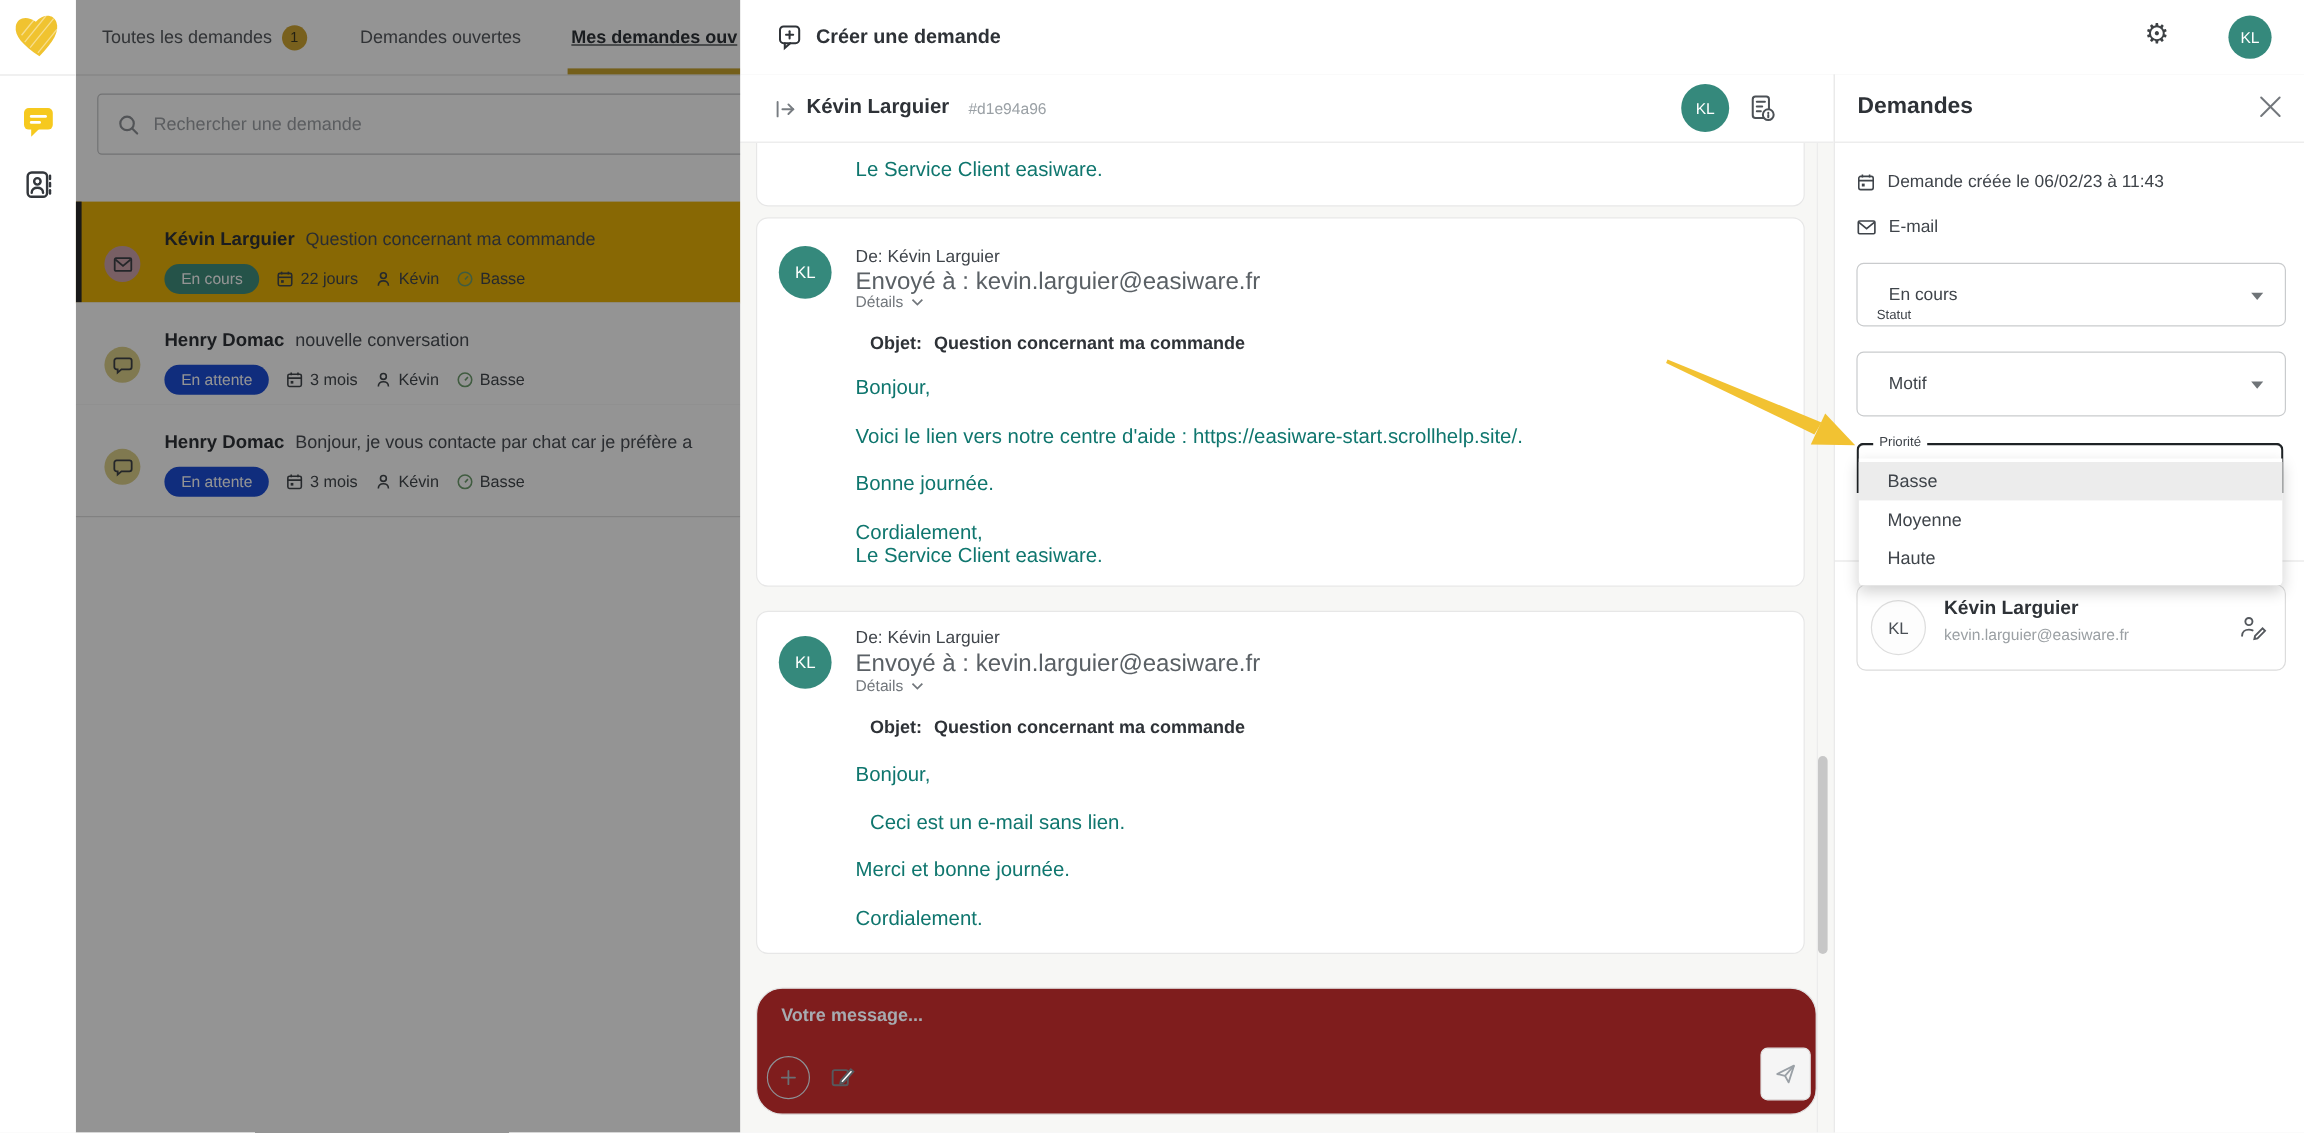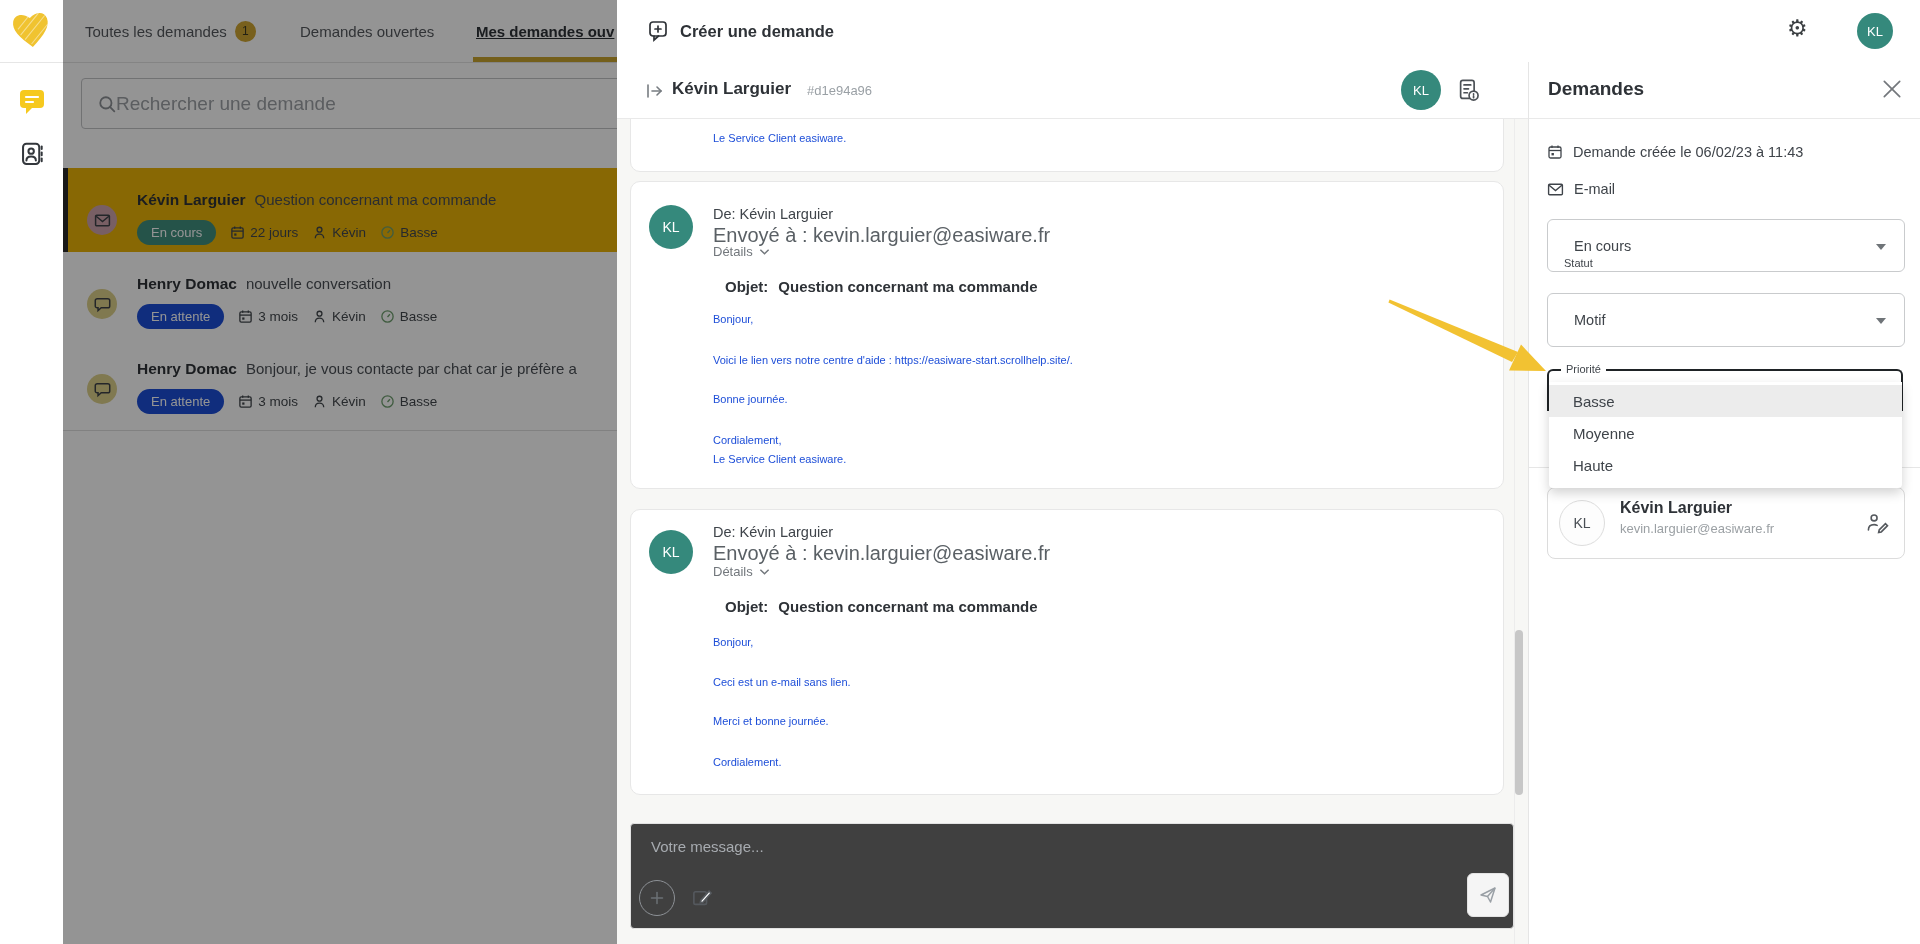--- a/index.html
+++ b/index.html
@@ -14,21 +14,21 @@
   
   .list{position:absolute;left:63px;top:0;width:554px;height:944px;background:#fff;overflow:hidden;}
   .tabs{position:absolute;left:0;top:0;width:100%;height:62px;background:#fff;border-bottom:1px solid #e3e3e3;}
   .tab{position:absolute;top:0;height:62px;display:flex;align-items:center;font-size:15px;color:#55595e;white-space:nowrap;cursor:pointer;}
   .tab.active{font-weight:bold;color:#2e3237;text-decoration:underline;}
   .tab-badge{display:inline-flex;align-items:center;justify-content:center;width:21px;height:21px;border-radius:50%;
              background:#cfa532;color:#3d3a22;font-size:12px;margin-left:8px;}
   .tab-underline{position:absolute;left:410px;top:57px;width:144px;height:5px;background:#c9a42f;}
   .searchbox{position:absolute;left:18px;top:78px;width:600px;height:49px;border:1px solid #c3c5c7;border-radius:4px;
              display:flex;align-items:center;background:#fff;}
-  .searchbox .ph{font-size:19px;color:#9da1a6;}
+  .searchbox .ph{font-size:15px;color:#9da1a6;margin-left:12px;}
   .row{position:absolute;left:0;width:100%;border-bottom:1px solid #dfdfdf;background:#fff;cursor:pointer;}
   .row.selected{background:#eab308;}
   .row.selected:before{content:"";position:absolute;left:0;top:0;bottom:0;width:5px;background:#2b2b2b;}
   .row .chan{position:absolute;left:24px;top:37px;width:30px;height:30px;border-radius:50%;
              display:flex;align-items:center;justify-content:center;color:#3e4348;}
   .chan.email{background:#cfa4ad;}
   .chan.chat{background:#ddd08a;}
   .row .titleline{position:absolute;left:74px;top:23px;right:6px;white-space:nowrap;overflow:hidden;font-size:15px;}
   .row .titleline b{font-size:15.5px;color:#2f3338;margin-right:9px;}
   .row .titleline span{color:#4a4f55;}
@@ -51,24 +51,24 @@
   .subheader .t{position:absolute;left:55px;top:17px;font-size:17px;font-weight:bold;color:#2e3237;}
   .subheader .ref{position:absolute;left:190px;top:21px;font-size:13px;color:#9aa0a5;}
   .conv{position:absolute;left:617px;top:118px;width:911px;height:826px;background:#f7f7f5;overflow:hidden;}
   .card{position:absolute;left:13px;width:872px;background:#fff;border:1px solid #e7e7e7;border-radius:10px;}
   .msgavatar{position:absolute;left:18px;width:44px;height:44px;font-size:14px;}
   .m-from{position:absolute;left:82px;font-size:14.5px;color:#3f444a;}
   .m-to{position:absolute;left:82px;font-size:20px;color:#5a6065;}
   .m-details{position:absolute;left:82px;font-size:13px;color:#72777c;display:flex;align-items:center;gap:6px;cursor:pointer;}
   .m-subject{position:absolute;left:94px;font-size:15px;font-weight:bold;color:#2e3237;}
   .m-subject span{margin-right:10px;}
-  .m-line{position:absolute;left:82px;font-size:11px;color:#1d4ed8;}
+  .m-line{position:absolute;left:82px;font-size:17px;color:#0f766e;}
   .scrolltrack{position:absolute;left:897px;top:0;width:10px;height:826px;border-left:1px solid #ececec;background:#f7f7f5;}
   .scrollthumb{position:absolute;left:898px;top:512px;width:8px;height:165px;border-radius:4px;background:#c7c7c7;}
-  .composer{position:absolute;left:13px;top:705px;width:882px;height:104px;background:#404040;border:1px solid #e2e2e2;border-radius:4px;}
+  .composer{position:absolute;left:13px;top:705px;width:882px;height:104px;background:#7f1d1d;border:1px solid #e2e2e2;border-radius:22px;font-weight:bold;}
   .composer .ph{position:absolute;left:20px;top:14px;font-size:15px;color:#a7abb0;}
   .plusbtn{position:absolute;left:8px;top:56px;width:34px;height:34px;border:1px solid #8d9196;border-radius:50%;
            display:flex;align-items:center;justify-content:center;color:#6b7075;cursor:pointer;}
   .sendbtn{position:absolute;left:836px;top:49px;width:40px;height:42px;background:#f5f5f5;border:1px solid #e3e3e3;
            border-radius:6px;display:flex;align-items:center;justify-content:center;cursor:pointer;}
 
   
   .panel{position:absolute;left:1528px;top:62px;width:392px;height:882px;background:#fff;border-left:1px solid #e5e5e5;z-index:3;}
   .panel .hdr{position:absolute;left:0;top:0;width:100%;height:56px;border-bottom:1px solid #e9e9e9;}
   .panel .hdr .t{position:absolute;left:19px;top:16px;font-size:19px;font-weight:bold;color:#2e3237;}
@@ -343,21 +343,21 @@
       <div class="m-details" style="top:54px;">
         <span>Détails</span>
         <svg class="ic" width="11" height="8" viewBox="0 0 12 8" fill="none" stroke="#72777c" stroke-width="1.6">
             <path d="M1.5 1.5 L6 6 L10.5 1.5"></path>
           </svg>
       </div>
       <div class="m-subject" style="top:88px;">
         <span>Objet:</span><span>Question concernant ma commande</span>
       </div>
       <div class="m-line" style="top:126px;">Bonjour,</div>
-      <div class="m-line" style="top:166px;">Ceci est un e-mail sans lien.</div>
+      <div class="m-line" style="top:166px;margin-left:12px;">Ceci est un e-mail sans lien.</div>
       <div class="m-line" style="top:205px;">Merci et bonne journée.</div>
       <div class="m-line" style="top:246px;">Cordialement.</div>
     </div>
 
     <div class="scrolltrack"></div>
     <div class="scrollthumb"></div>
 
     <div class="composer">
       <span class="ph">Votre message...</span>
       <div class="plusbtn">

